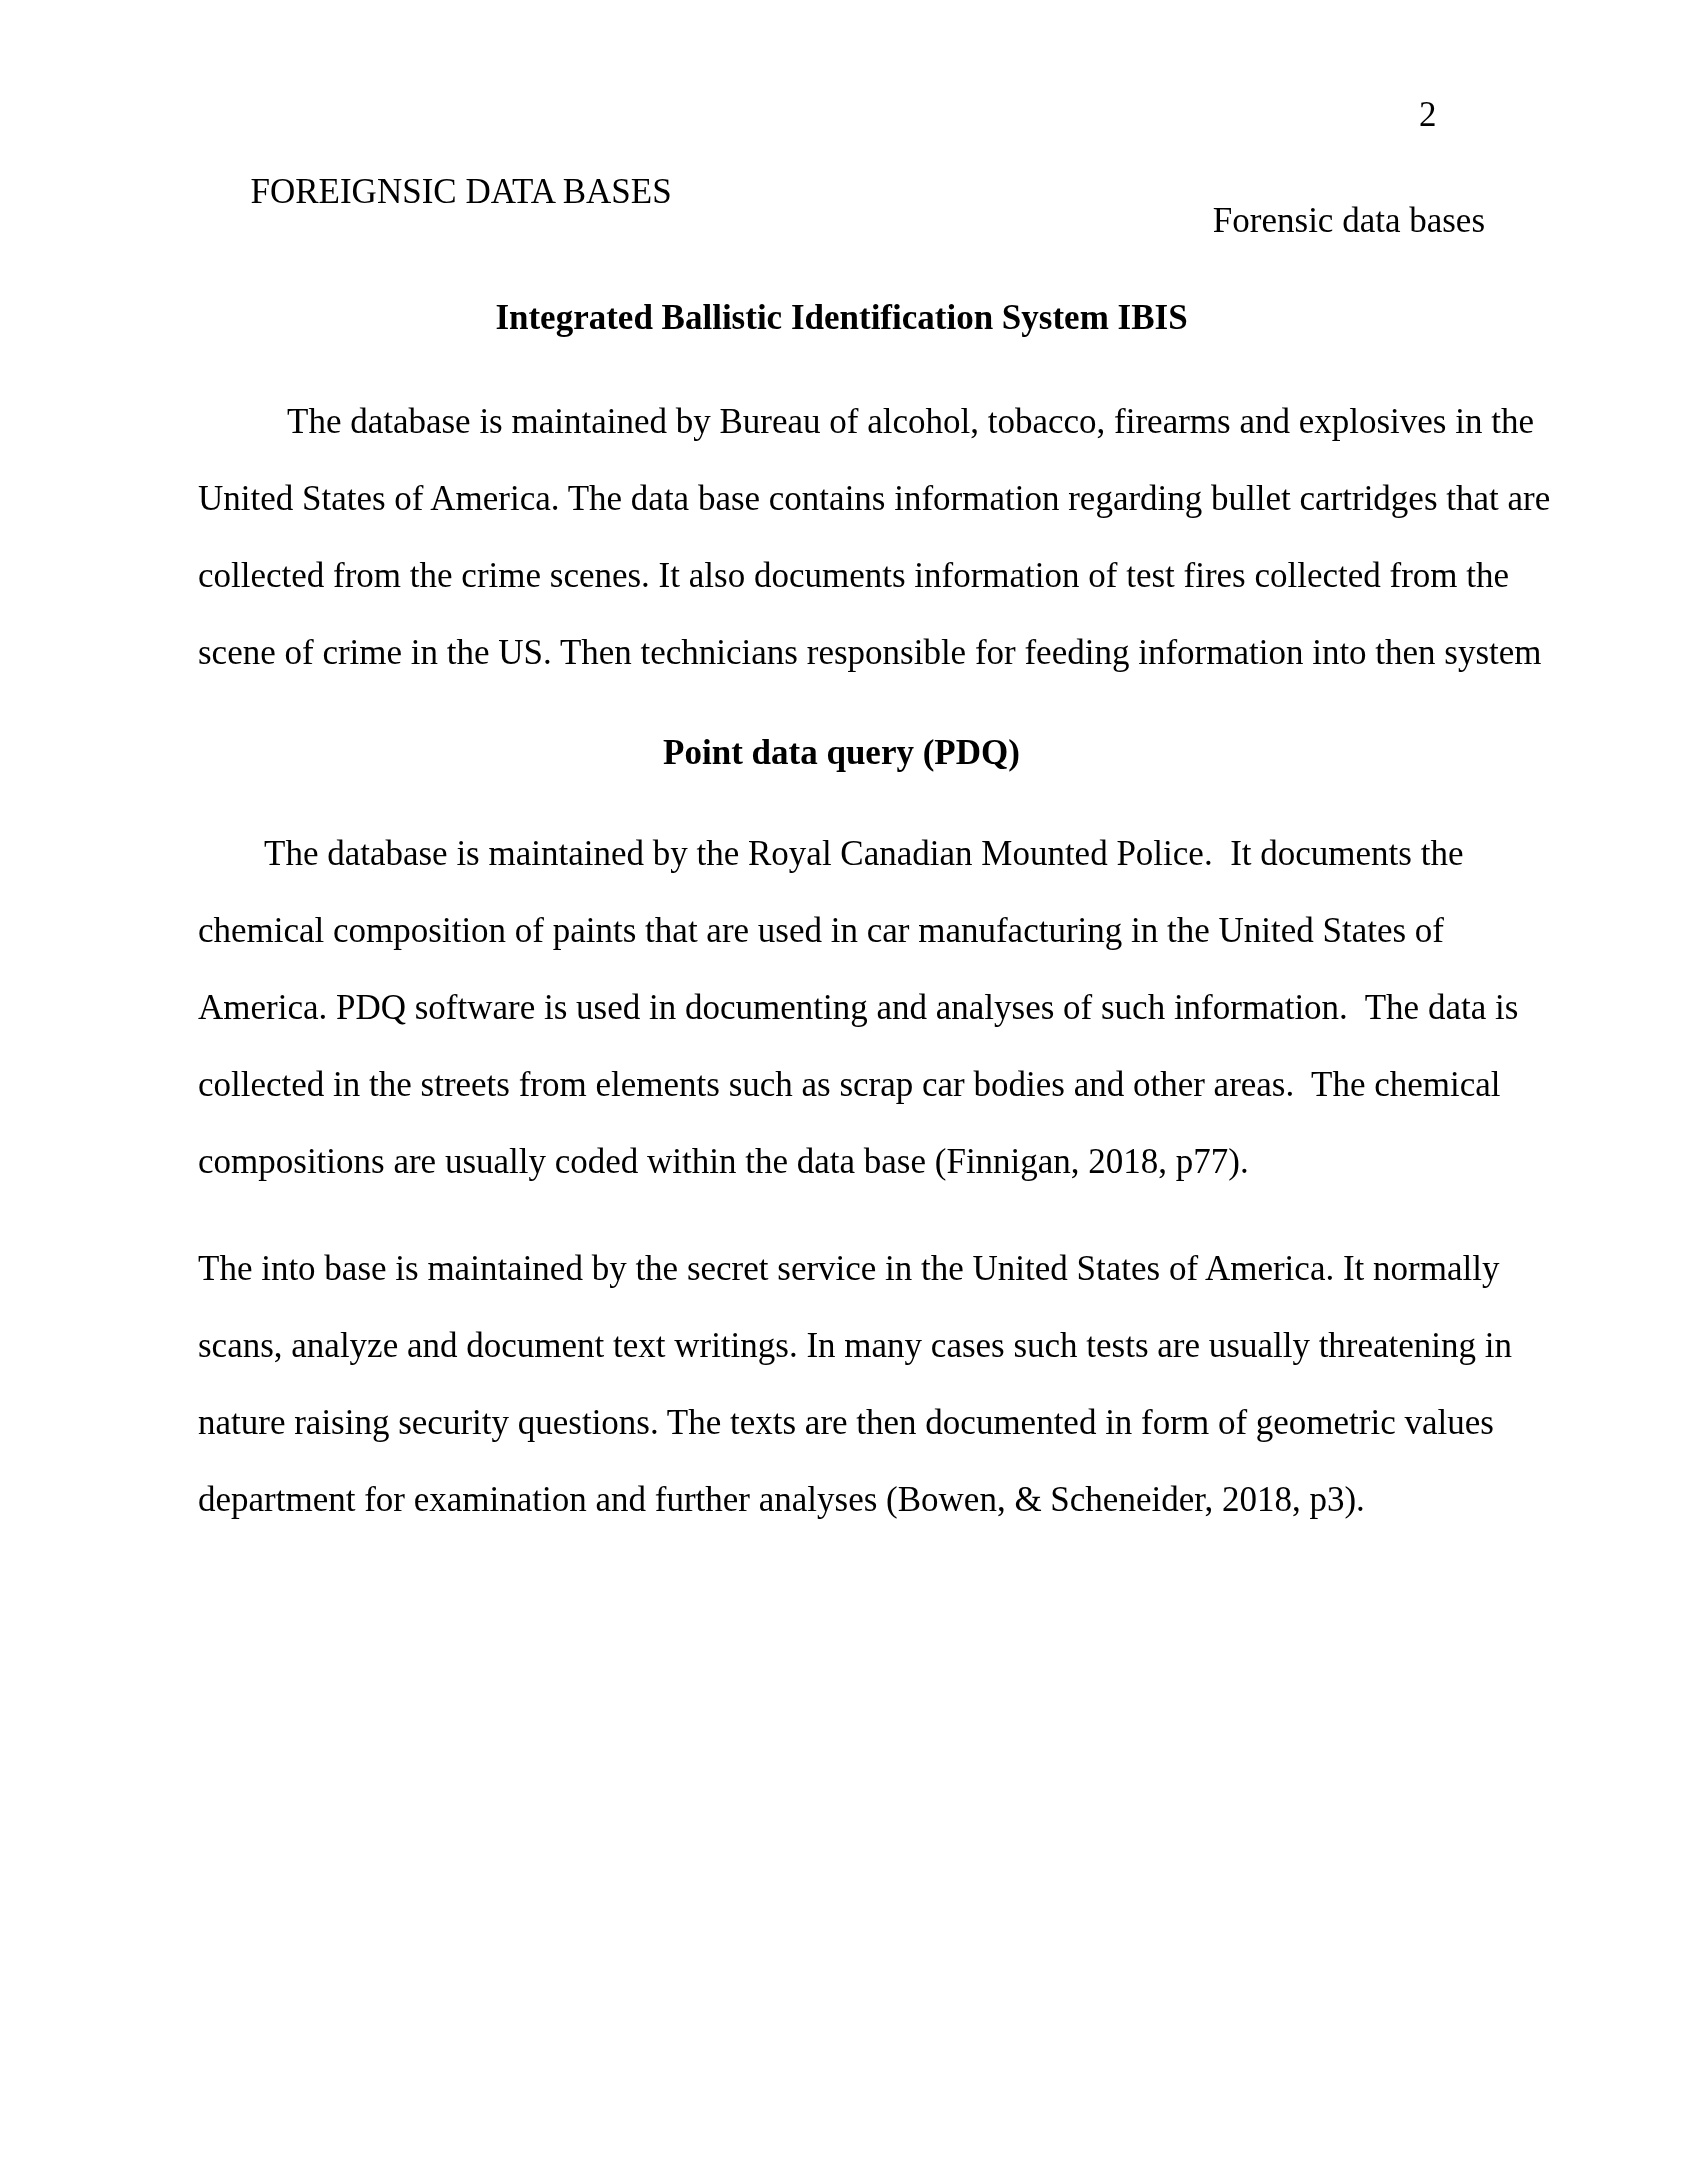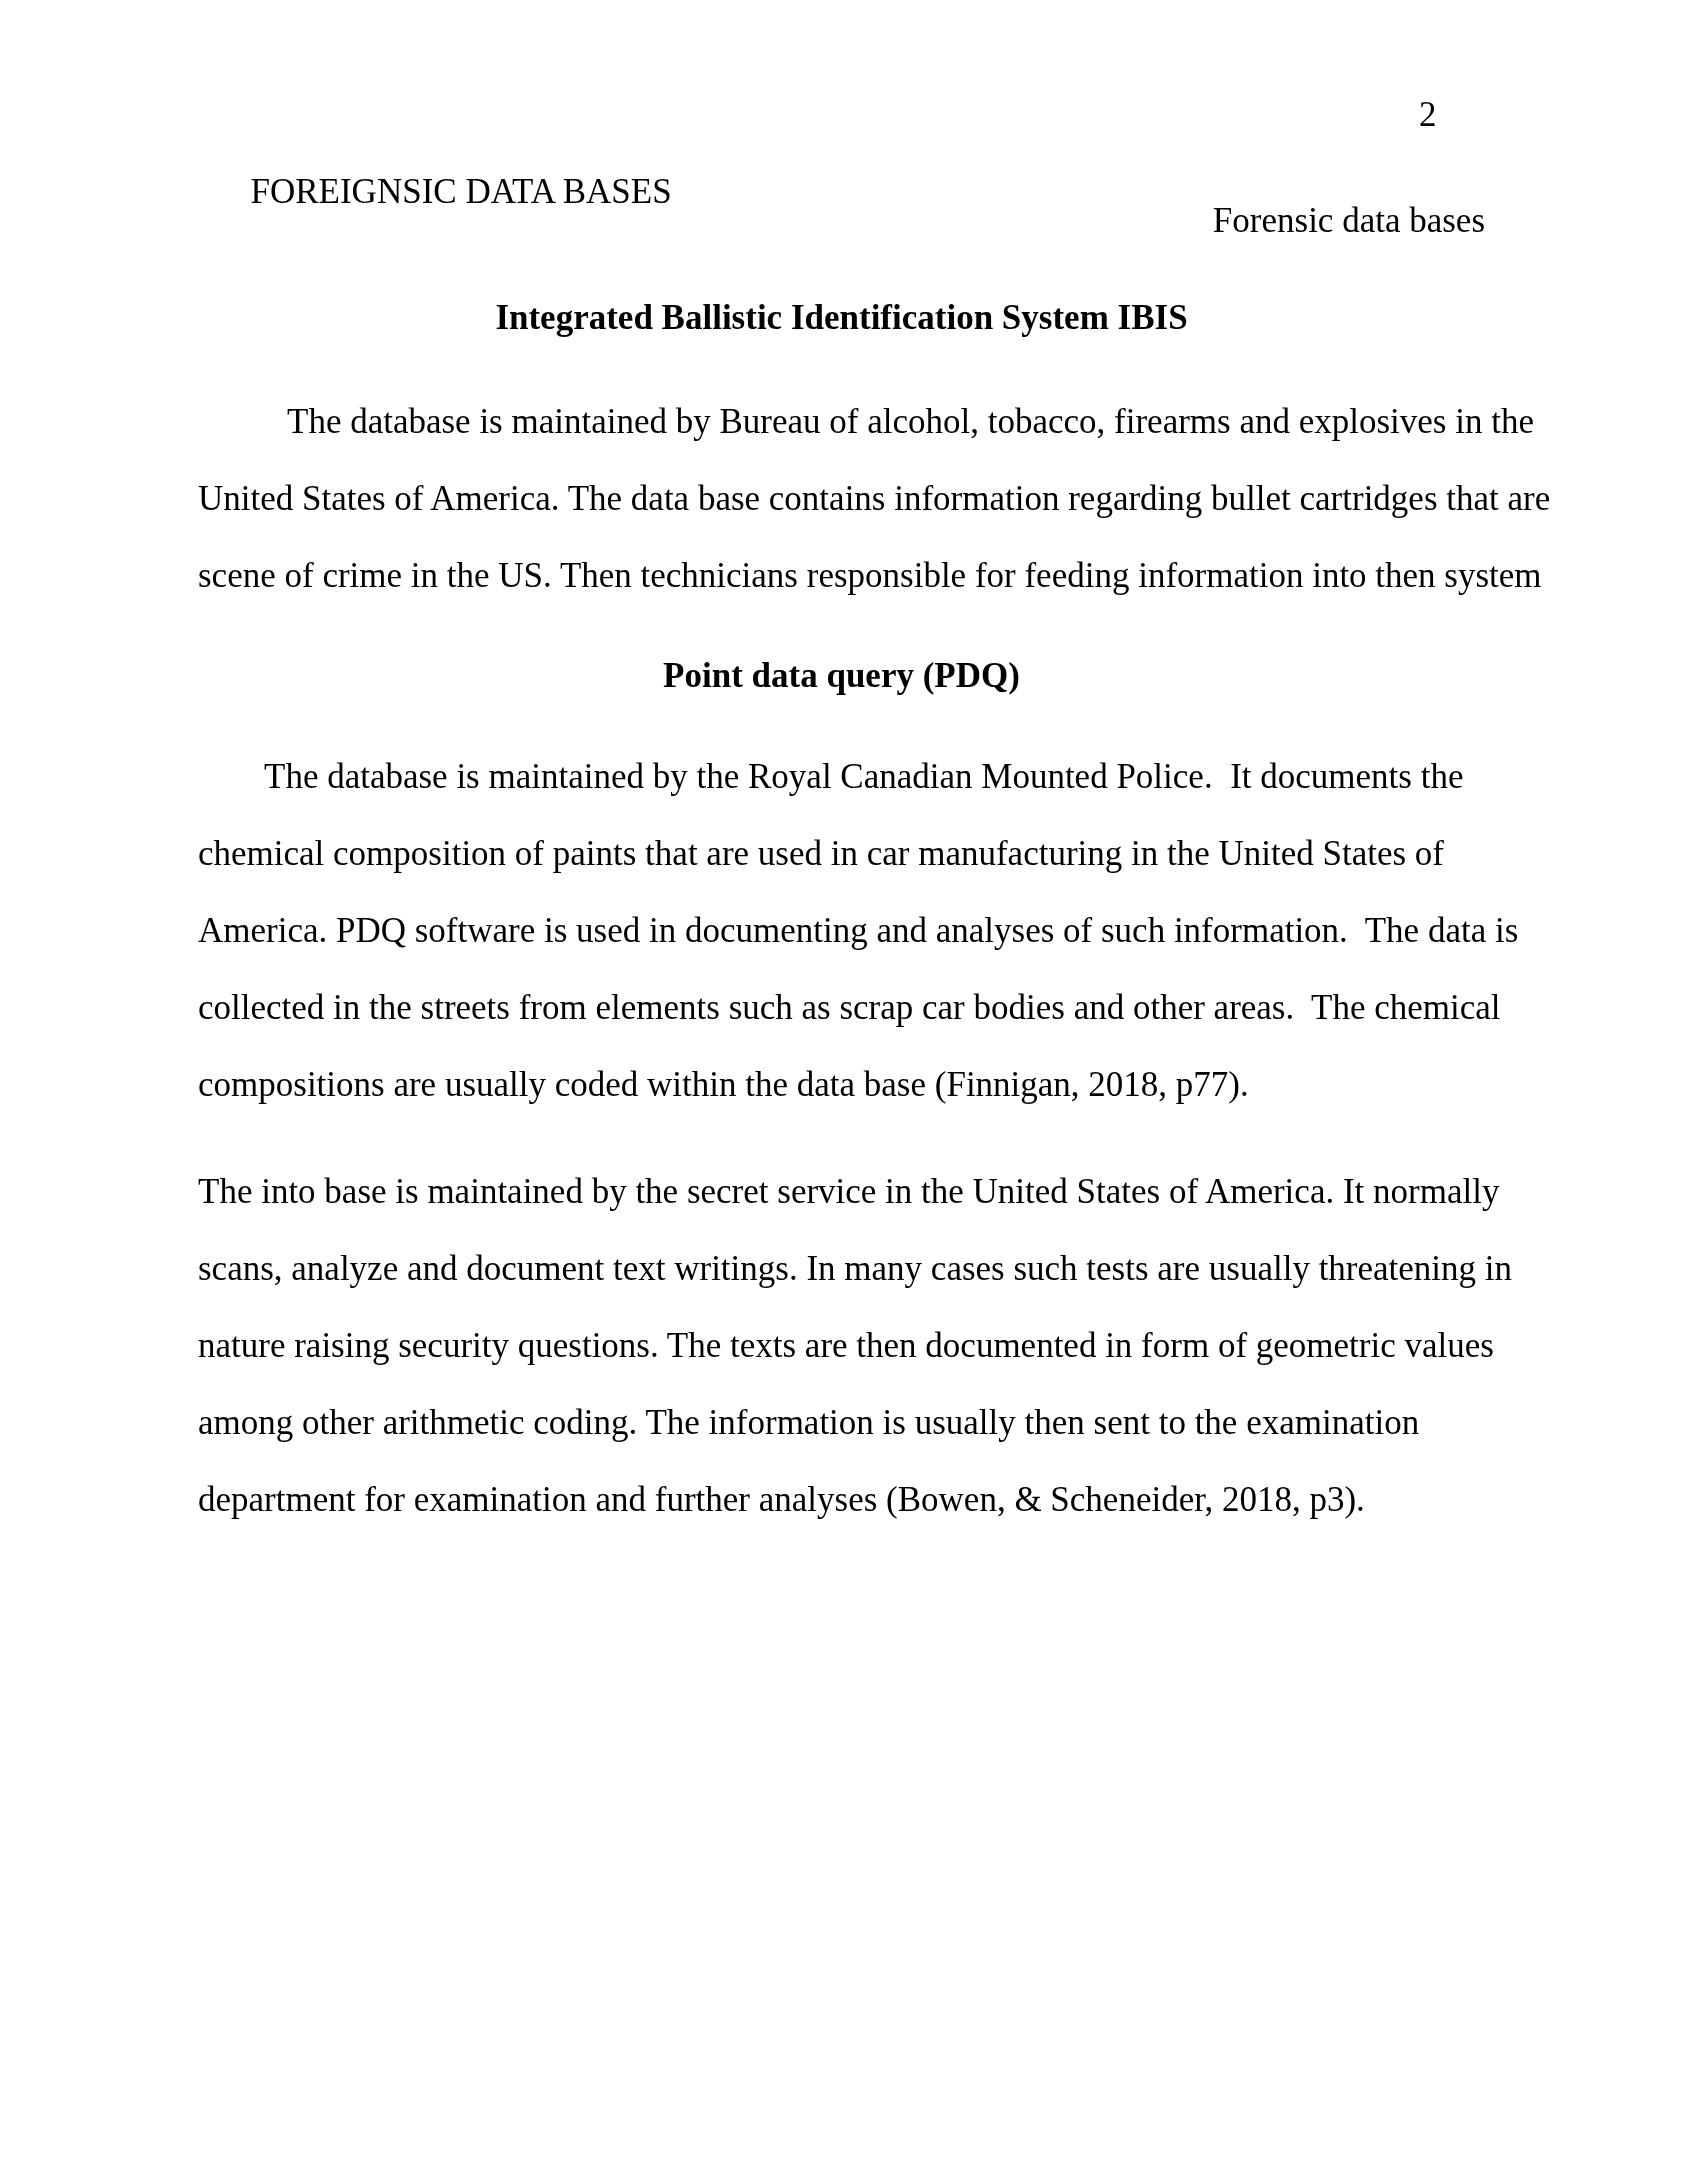--- a/index.html
+++ b/index.html
@@ -72,35 +72,35 @@
       <span>FOREIGNSIC DATA BASES</span>
       <span class="page-number">2</span>
     </div>
 
     <div class="doc-title">Forensic data bases</div>
 
     <div class="section-heading heading-1">Integrated Ballistic Identification System IBIS</div>
     <div class="para para-1">
         <div class="line">The database is maintained by Bureau of alcohol, tobacco, firearms and explosives in the</div>
         <div class="line">United States of America. The data base contains information regarding bullet cartridges that are</div>
+        <div class="line">collected from the crime scenes. It also documents information of test fires collected from the</div>
         <div class="line">scene of crime in the US. Then technicians responsible for feeding information into then system</div>
       </div>
 
     <div class="section-heading heading-2">Point data query (PDQ)</div>
     <div class="para para-2">
         <div class="line">The database is maintained by the Royal Canadian Mounted Police.  It documents the</div>
         <div class="line">chemical composition of paints that are used in car manufacturing in the United States of</div>
         <div class="line">America. PDQ software is used in documenting and analyses of such information.  The data is</div>
         <div class="line">collected in the streets from elements such as scrap car bodies and other areas.  The chemical</div>
         <div class="line">compositions are usually coded within the data base (Finnigan, 2018, p77).</div>
       </div>
 
     <div class="para para-3">
         <div class="line">The into base is maintained by the secret service in the United States of America. It normally</div>
         <div class="line">scans, analyze and document text writings. In many cases such tests are usually threatening in</div>
         <div class="line">nature raising security questions. The texts are then documented in form of geometric values</div>
-        <div class="line">among other arithmetic coding. The information is usually then sent to the examination</div>
         <div class="line">department for examination and further analyses (Bowen, &amp; Scheneider, 2018, p3).</div>
       </div>
 
   </div>
 </div>
 
 
 </body></html>

